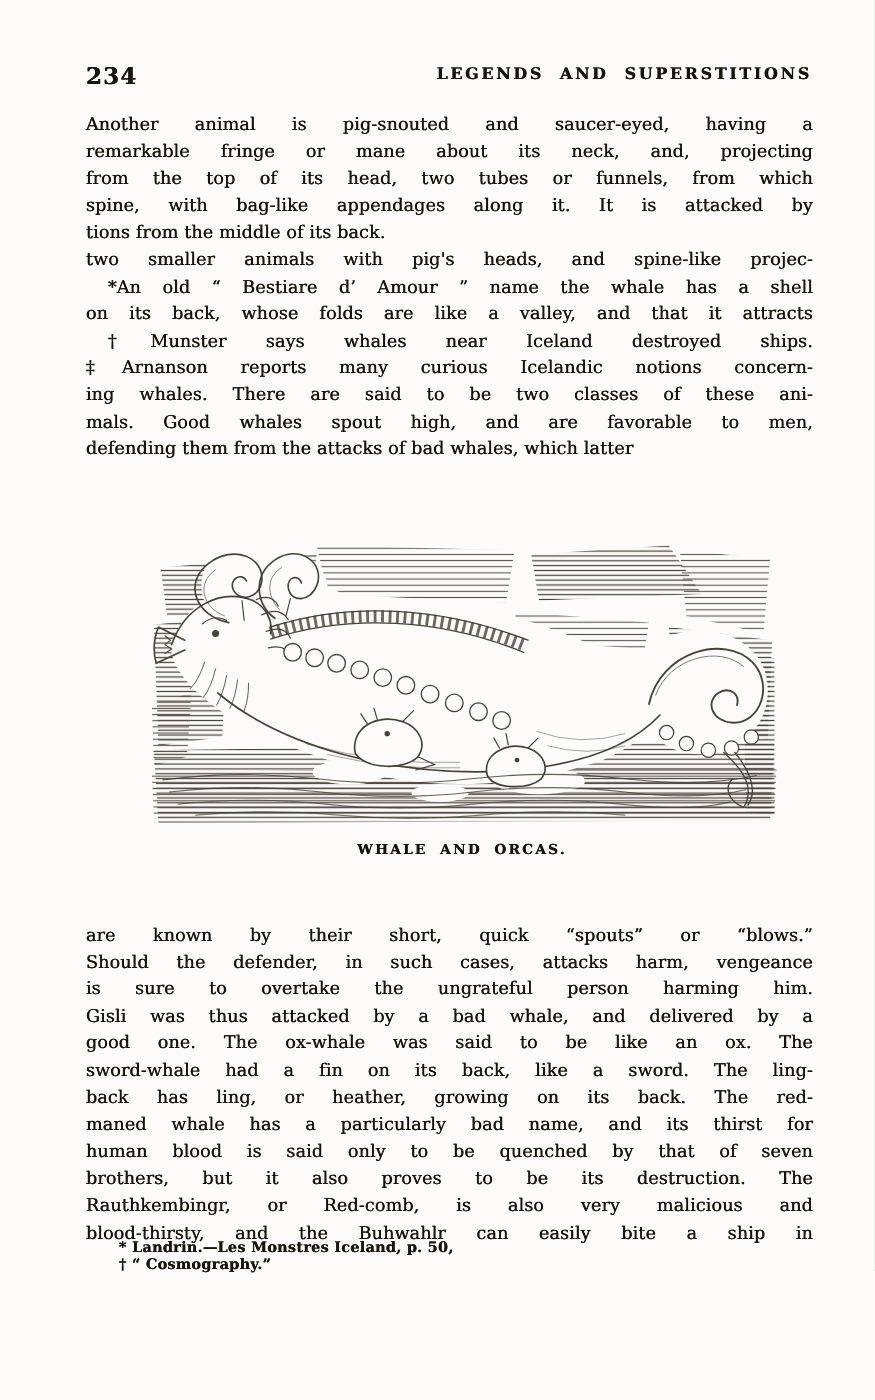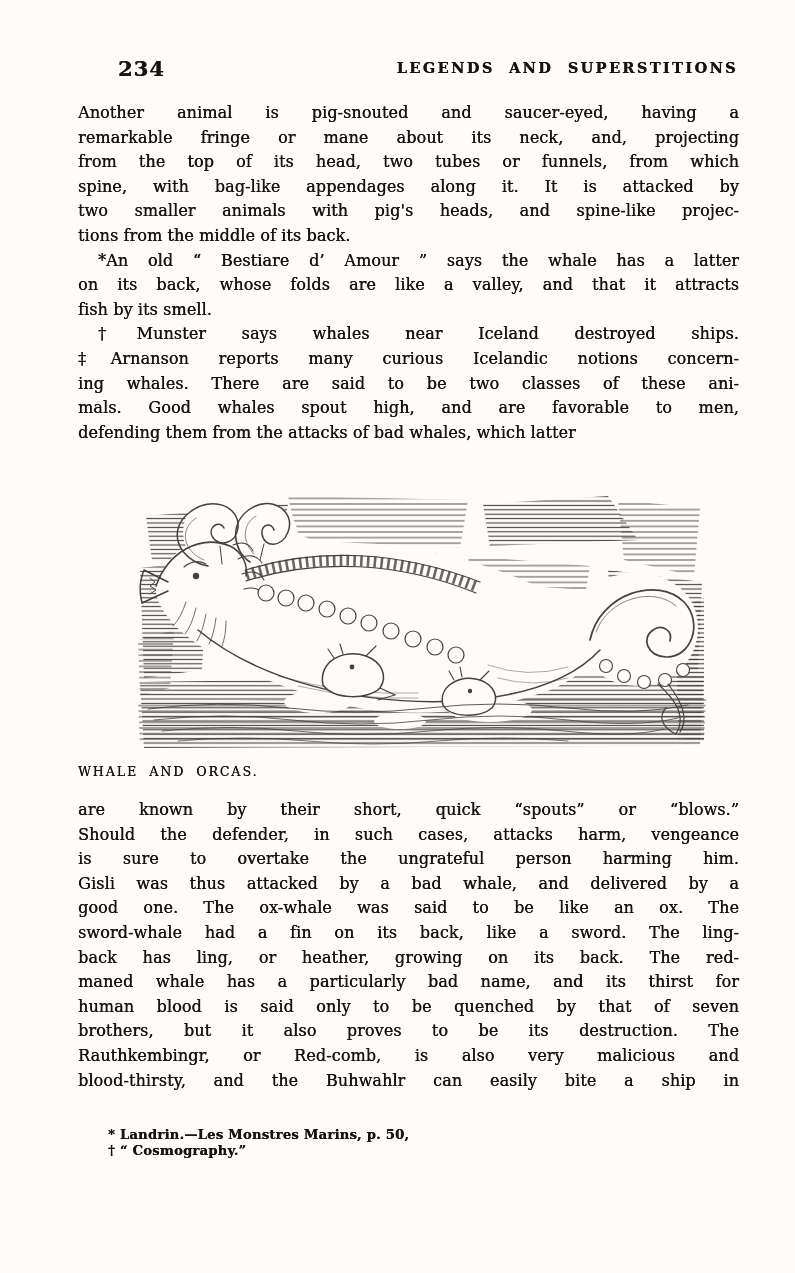--- a/index.html
+++ b/index.html
@@ -7,45 +7,44 @@
     position:relative; width:795px; height:1273px;
     background:#fdfcfa; overflow:hidden;
     font-family:"DejaVu Serif", serif; color:#17130e;
   }
   
   .running-head{position:absolute; top:56px; left:78px; width:660px; height:26px;}
   .page-number{
     position:absolute; left:0; top:0;
     font-size:21px; font-weight:700; letter-spacing:1px;
     text-shadow:0.3px 0 0 #17130e;
-    margin-left:40px;
   }
   .running-title{
     position:absolute; left:0; right:0; top:3px; text-align:right;
     font-size:14.5px; font-weight:700; letter-spacing:2.4px; word-spacing:7px;
     text-shadow:0.25px 0 0 #17130e;
   }
   
   .textblock{
     position:absolute; left:78px; width:661px;
     font-size:16px; line-height:24.6px;
     text-shadow:0.3px 0 0 #1a150f;
     letter-spacing:0.1px;
   }
   #body-top{top:101px;}
-  #body-bottom{top:798px;}
+  #body-bottom{top:838px;}
   .bline{text-align:justify; text-align-last:justify; white-space:normal;}
   .bline.pend{text-align-last:left;}
   .bline.pind{padding-left:20px;}
   
   .figure{position:absolute; left:138px; top:490px; width:570px; height:264px;}
   .figure svg{display:block;}
   .figure-caption{
-    position:absolute; left:78px; top:764px; width:660px; text-align:left;
-    font-size:12.5px; font-weight:400; letter-spacing:2px; word-spacing:5px;
+    position:absolute; left:90px; top:764px; width:660px; text-align:center;
+    font-size:12.5px; font-weight:700; letter-spacing:2px; word-spacing:5px;
     text-shadow:0.25px 0 0 #17130e;
   }
   
   .footnotes{
     position:absolute; left:108px; top:1127px; width:480px;
     font-size:13.2px; font-weight:700; line-height:15.7px; letter-spacing:0.2px;
     text-shadow:0.2px 0 0 #17130e;
   }
 </style>
 </head>
@@ -56,25 +55,24 @@
   <div class="running-head">
     <div class="page-number">234</div>
     <div class="running-title">LEGENDS AND SUPERSTITIONS</div>
   </div>
 
   <div class="textblock" id="body-top">
       <div class="bline">Another animal is pig-snouted and saucer-eyed, having a</div>
       <div class="bline">remarkable fringe or mane about its neck, and, projecting</div>
       <div class="bline">from the top of its head, two tubes or funnels, from which</div>
       <div class="bline">spine, with bag-like appendages along it.  It is attacked by</div>
+      <div class="bline pend">tions from the middle of its back.</div>
       <div class="bline">two smaller animals with pig's heads, and spine-like projec-</div>
-      <div class="bline pend">tions from the middle of its back.</div>
-      <div class="bline pind">*An old “ Bestiare d’ Amour ” says the whale has a latter</div>
+      <div class="bline pind">*An old “ Bestiare d’ Amour ” name the whale has a shell</div>
       <div class="bline">on its back, whose folds are like a valley, and that it attracts</div>
-      <div class="bline pend">fish by its smell.</div>
       <div class="bline pind">†Munster says whales near Iceland destroyed ships.</div>
       <div class="bline">‡Arnanson reports many curious Icelandic notions concern-</div>
       <div class="bline">ing whales.  There are said to be two classes of these ani-</div>
       <div class="bline">mals.  Good whales spout high, and are favorable to men,</div>
       <div class="bline pend">defending them from the attacks of bad whales, which latter</div>
     </div>
 
   <div class="figure">
     <svg width="570" height="264" viewBox="0 0 570 264">
       <defs>
@@ -186,17 +184,17 @@
       <div class="bline">sword-whale had a fin on its back, like a sword.  The ling-</div>
       <div class="bline">back has ling, or heather, growing on its back.  The red-</div>
       <div class="bline">maned whale has a particularly bad name, and its thirst for</div>
       <div class="bline">human blood is said only to be quenched by that of seven</div>
       <div class="bline">brothers, but it also proves to be its destruction.  The</div>
       <div class="bline">Rauthkembingr, or Red-comb, is also very malicious and</div>
       <div class="bline">blood-thirsty, and the Buhwahlr can easily bite a ship in</div>
     </div>
 
   <div class="footnotes">
-      <div class="fn-line">* Landrin.—Les Monstres Marins, p. 50,</div>
+      <div class="fn-line">* Landrin.—Les Monstres Iceland, p. 50,</div>
       <div class="fn-line">† “ Cosmography.”</div>
     </div>
 
 </div>
 
 </body></html>

